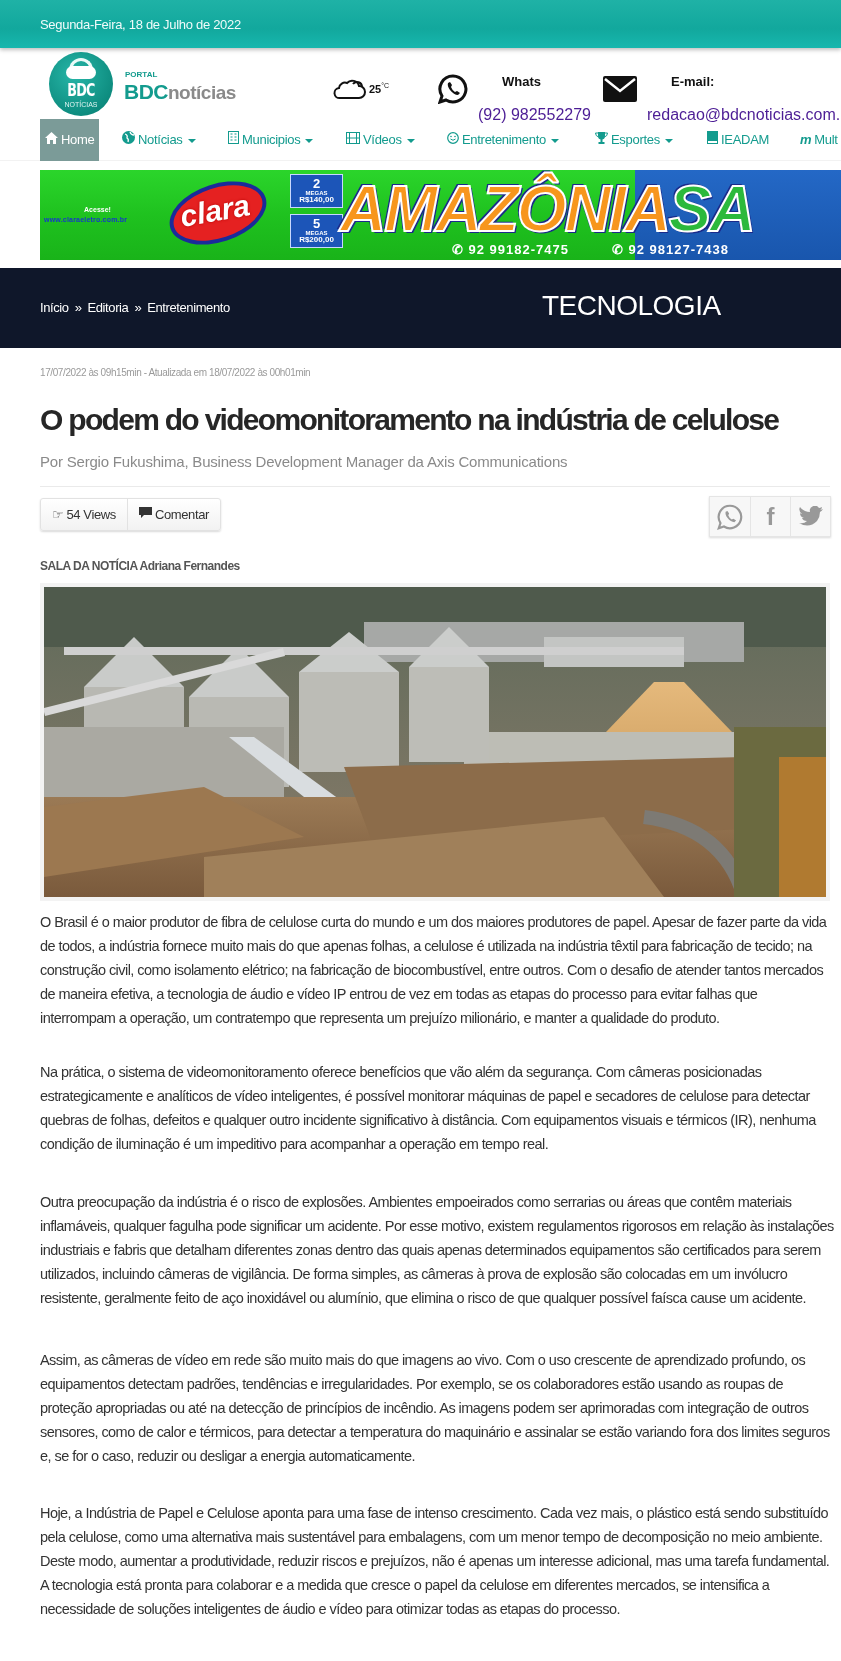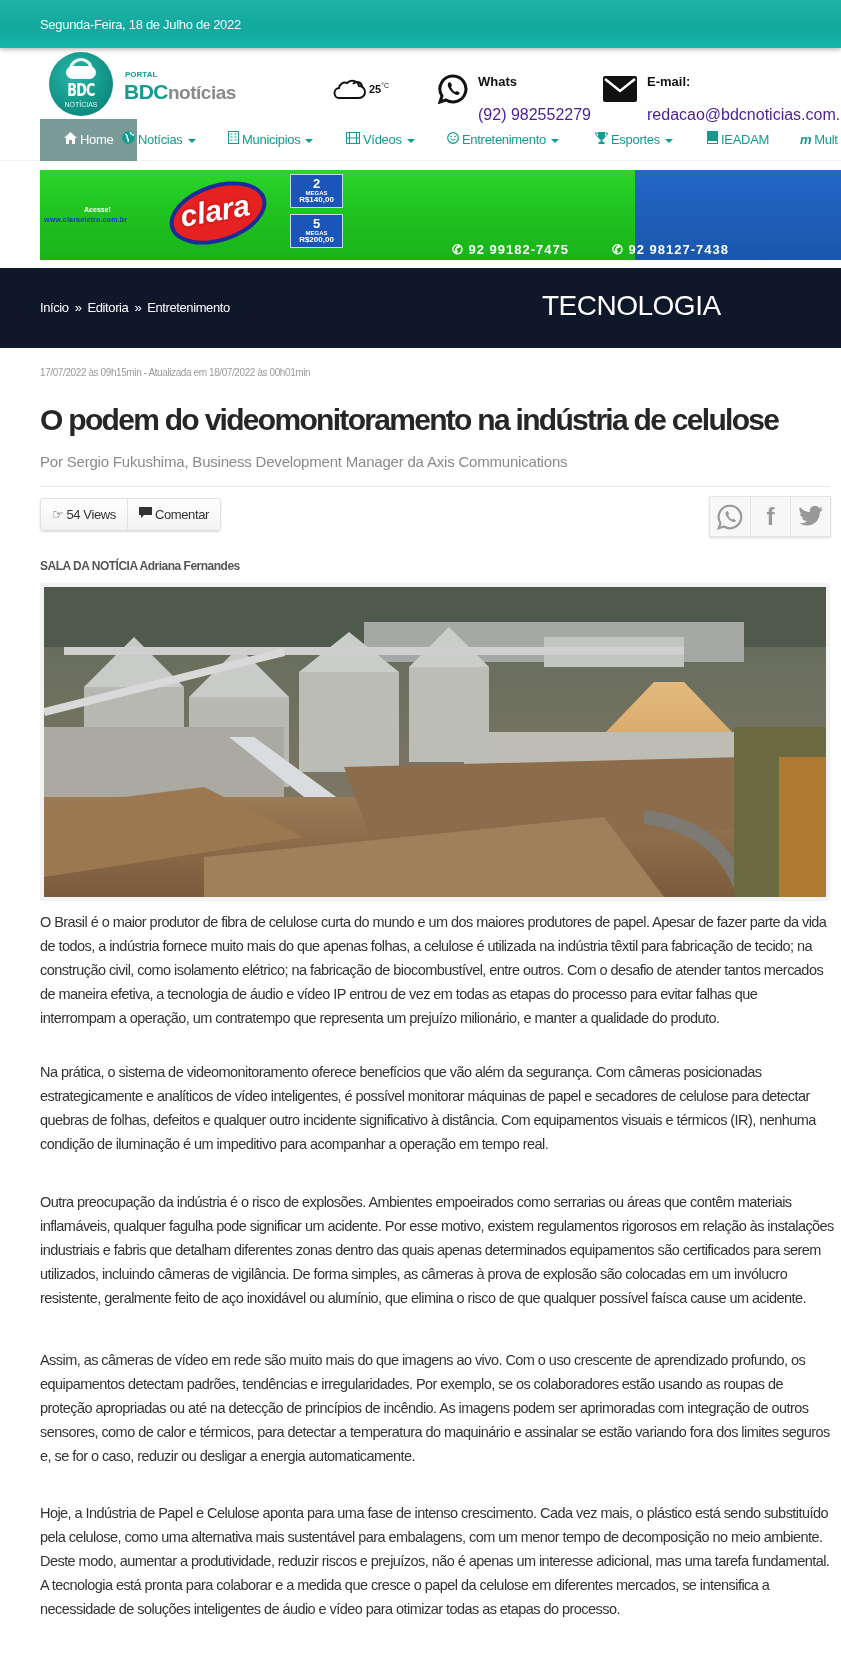--- a/index.html
+++ b/index.html
@@ -14,31 +14,31 @@
   .logo-circle .bdc { position: absolute; left: 0; right: 0; top: 28px; text-align: center; color: #fff; font-weight: bold; font-size: 17px; letter-spacing: -1px; font-family: "DejaVu Sans", sans-serif; transform: scaleX(0.75); }
   .logo-circle .sub { position: absolute; left: 0; right: 0; top: 49px; text-align: center; color: #dff4f1; font-size: 7px; }
   .logo-portal { position: absolute; left: 125px; top: 70px; font-size: 8px; font-weight: bold; color: #139b8e; }
   .logo-name { position: absolute; left: 124px; top: 80px; font-size: 21px; font-weight: bold; color: #139b8e; letter-spacing: -0.5px; }
   .logo-name span { color: #8a8a8a; font-size: 19px; }
 
   .weather { position: absolute; left: 333px; top: 78px; }
   .weather .temp { position: absolute; left: 36px; top: 4px; font-size: 11px; font-weight: bold; color: #111; white-space: nowrap; }
   .weather .temp sup { font-size: 7px; font-weight: normal; }
   .contact { position: absolute; }
-  .contact .lbl { font-size: 13px; font-weight: bold; color: #111; }
+  .contact .lbl { font-size: 13px; font-weight: bold; color: #111; margin-left: 24px; }
   .contact .val { font-size: 16px; color: #4c1d95; margin-top: 17px; }
   .whats { left: 438px; top: 74px; }
   .whats .txt { position: absolute; left 0; left: 40px; top: 0; white-space: nowrap; }
   .email { left: 603px; top: 74px; }
   .email .txt { position: absolute; left: 44px; top: 0; white-space: nowrap; }
 
   
   .nav { position: absolute; top: 119px; left: 0; width: 841px; height: 42px; border-bottom: 1px solid #f2f2f2; }
   .nav-item { position: absolute; top: 0; height: 42px; line-height: 42px; font-size: 13px; color: #139b8e; white-space: nowrap; letter-spacing: -0.3px; }
-  .nav-item.active { background: #7b9b98; color: #fff; padding: 0 24px; }
+  .nav-item.active { background: #7b9b98; color: #fff; padding: 0 5px; }
   .nav-item .ico { display: inline-block; margin-right: 3px; }
   .caret { display: inline-block; width: 0; height: 0; border-left: 4px solid transparent; border-right: 4px solid transparent; border-top: 4px solid #139b8e; vertical-align: middle; margin-left: 5px; }
 
   
   .banner { position: absolute; left: 40px; top: 170px; width: 801px; height: 90px; overflow: hidden; }
   .banner .green { position: absolute; left: 0; top: 0; width: 595px; height: 90px; background: linear-gradient(#2bd52b, #1fc21f 50%, #19b319); }
   .banner .blue { position: absolute; left: 595px; top: 0; width: 206px; height: 90px; background: linear-gradient(#2468c6, #1956ad); }
   .banner .acesse { position: absolute; left: 0; width: 115px; top: 36px; text-align: center; font-size: 7px; color: #fff; font-weight: bold; }
   .banner .url { position: absolute; left: 4px; top: 46px; font-size: 7px; color: #1637c9; font-weight: bold; letter-spacing: 0.2px; }
   .banner .clara { position: absolute; left: 128px; top: 14px; width: 100px; height: 58px; border-radius: 50%; background: #e52121; transform: rotate(-18deg); border: 4px solid #1a2b9a; }
@@ -188,20 +188,21 @@
   <div class="plan" style="top:4px;">
     <span class="n">2</span>
     <span class="m">MEGAS</span>
     <span class="p">R$140,00</span>
   </div>
   <div class="plan" style="top:44px;">
     <span class="n">5</span>
     <span class="m">MEGAS</span>
     <span class="p">R$200,00</span>
   </div>
+  <div class="amaz"><span style="color:#f7961d">AMAZÔNIA</span><span>SA</span></div>
   <div class="phone" style="left:412px;">✆ <span>92 99182-7475</span></div>
   <div class="phone" style="left:572px;">✆ <span>92 98127-7438</span></div>
 </div>
 
 <div class="section-bar">
   <div class="crumbs">
     <span>Início</span><span class="sep">»</span><span>Editoria</span><span class="sep">»</span><span>Entretenimento</span>
   </div>
   <div class="section-title">TECNOLOGIA</div>
 </div>

